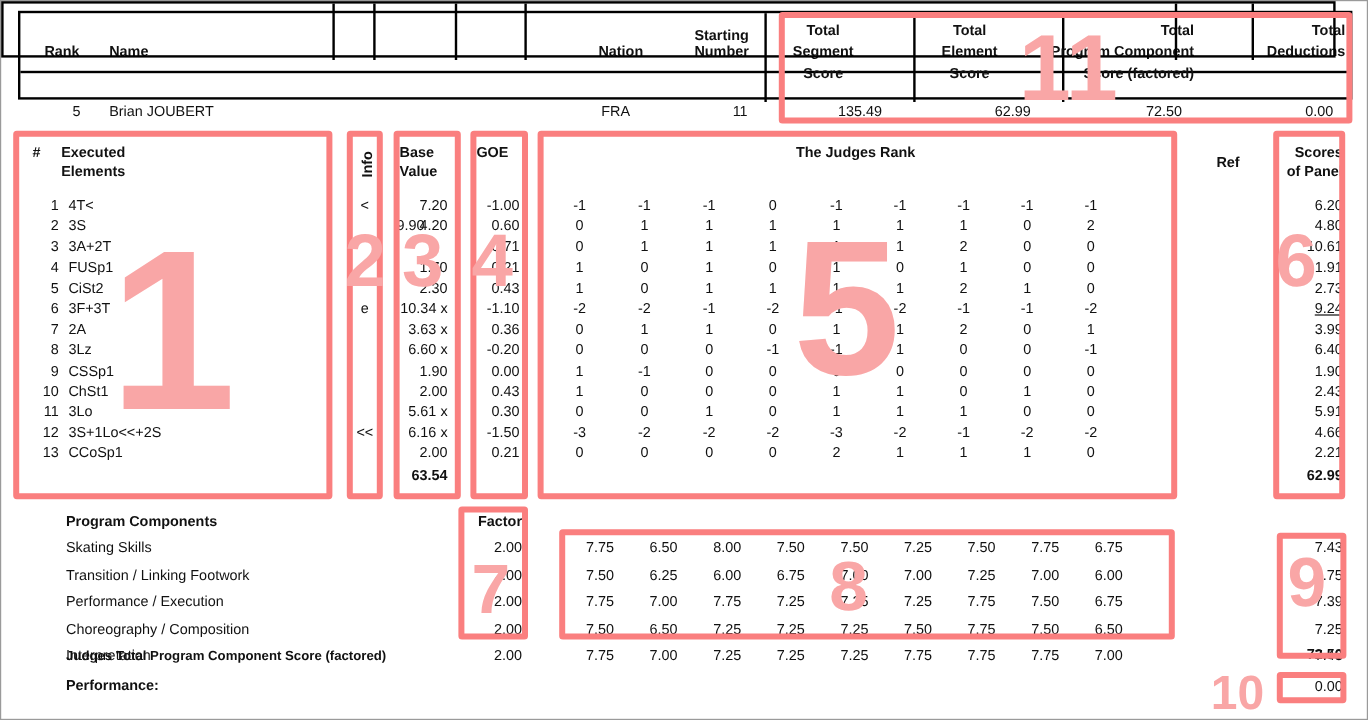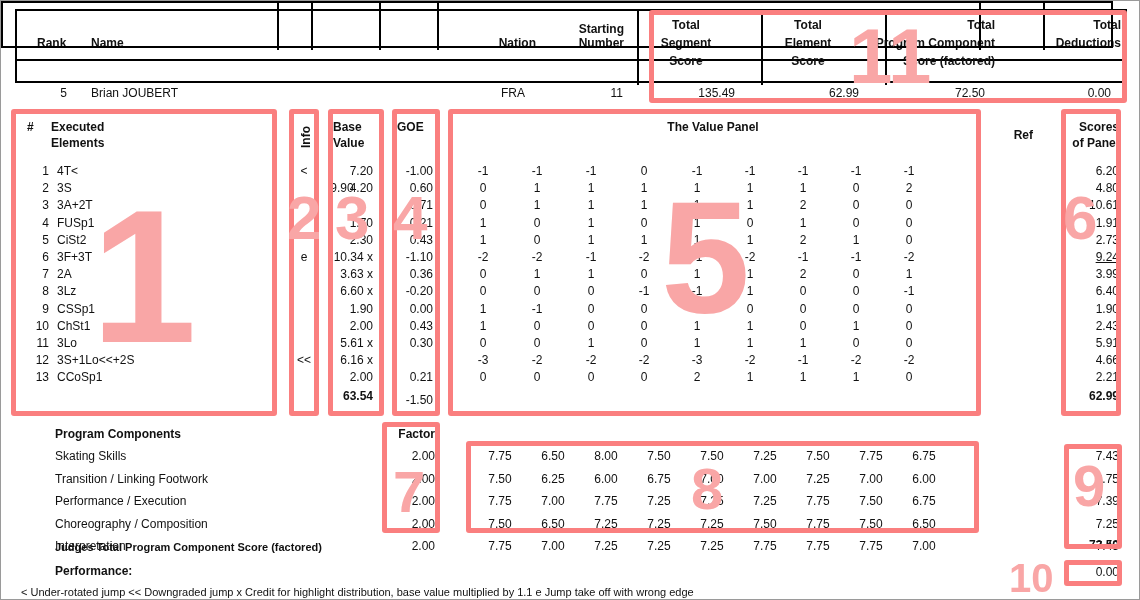--- a/index.html
+++ b/index.html
@@ -87,21 +87,21 @@
     <div class="hsep" style="left:1040px;"></div>
   </div>
 
   <div class="t b" style="left:26px;top:120px;">#</div>
   <div class="t b" style="left:50px;top:120px;">Executed</div>
   <div class="t b" style="left:50px;top:136px;">Elements</div>
   <div class="t b rot" style="left:299px;top:147px;">Info</div>
   <div class="t b" style="left:332px;top:120px;">Base</div>
   <div class="t b" style="left:332px;top:136px;">Value</div>
   <div class="t b" style="left:396px;top:120px;">GOE</div>
-  <div class="t b c" style="left:450px;top:120px;width:524px;">The Value Panel</div>
+  <div class="t b c" style="left:450px;top:120px;width:524px;">The Judges Rank</div>
   <div class="t b r" style="left:980px;top:128px;width:52px;">Ref</div>
   <div class="t b r" style="left:1044px;top:120px;width:74px;">Scores</div>
   <div class="t b r" style="left:1044px;top:136px;width:74px;">of Panel</div>
 
   <div id="element-rows">
       <div class="t r" style="top:164.0px;left:18px;width:30px;">1</div>
       <div class="t " style="top:164.0px;left:56px;">4T&lt;</div>
       <div class="t c" style="top:164.0px;left:288px;width:30px;">&lt;</div>
       <div class="t r" style="top:164.0px;left:310px;width:62px;">7.20</div>
       <div class="t r" style="top:164.0px;left:380px;width:52px;">-1.00</div>
@@ -262,21 +262,21 @@
       <div class="t c" style="top:336.0px;left:666px;width:60px;">1</div>
       <div class="t c" style="top:336.0px;left:719px;width:60px;">1</div>
       <div class="t c" style="top:336.0px;left:772px;width:60px;">1</div>
       <div class="t c" style="top:336.0px;left:825px;width:60px;">0</div>
       <div class="t c" style="top:336.0px;left:878px;width:60px;">0</div>
       <div class="t r" style="top:336.0px;left:1044px;width:74px;">5.91</div>
       <div class="t r" style="top:353.2px;left:18px;width:30px;">12</div>
       <div class="t " style="top:353.2px;left:56px;">3S+1Lo&lt;&lt;+2S</div>
       <div class="t c" style="top:353.2px;left:288px;width:30px;">&lt;&lt;</div>
       <div class="t r" style="top:353.2px;left:310px;width:62px;">6.16 x</div>
-      <div class="t r" style="top:353.2px;left:380px;width:52px;margin-top:40px;">-1.50</div>
+      <div class="t r" style="top:353.2px;left:380px;width:52px;">-1.50</div>
       <div class="t c" style="top:353.2px;left:452px;width:60px;">-3</div>
       <div class="t c" style="top:353.2px;left:506px;width:60px;">-2</div>
       <div class="t c" style="top:353.2px;left:560px;width:60px;">-2</div>
       <div class="t c" style="top:353.2px;left:613px;width:60px;">-2</div>
       <div class="t c" style="top:353.2px;left:666px;width:60px;">-3</div>
       <div class="t c" style="top:353.2px;left:719px;width:60px;">-2</div>
       <div class="t c" style="top:353.2px;left:772px;width:60px;">-1</div>
       <div class="t c" style="top:353.2px;left:825px;width:60px;">-2</div>
       <div class="t c" style="top:353.2px;left:878px;width:60px;">-2</div>
       <div class="t r" style="top:353.2px;left:1044px;width:74px;">4.66</div>
@@ -365,21 +365,20 @@
       <div class="t c" style="top:539.4px;left:896px;width:54px;">7.00</div>
       <div class="t r" style="top:539.4px;left:1044px;width:74px;">7.43</div>
     </div>
 
   <div class="t b" style="left:54px;top:540px;font-size:11px;">Judges Total Program Component Score (factored)</div>
   <div class="t b r" style="left:1044px;top:538px;width:74px;">72.50</div>
 
   <div class="t b" style="left:54px;top:564px;">Performance:</div>
   <div class="t r" style="left:1044px;top:565px;width:74px;">0.00</div>
 
-  <div class="t" style="left:20px;top:585px;font-size:11px;">&lt;  Under-rotated jump   &lt;&lt;  Downgraded jump   x  Credit for highlight distribution, base value multiplied by 1.1   e  Jump take off with wrong edge</div>
 
   <div class="anno" style="left:10px;top:108px;width:266px;height:307px;"></div>
   <div class="anno" style="left:288px;top:108px;width:30px;height:307px;"></div>
   <div class="anno" style="left:327px;top:108px;width:56px;height:307px;"></div>
   <div class="anno" style="left:391px;top:108px;width:48px;height:307px;"></div>
   <div class="anno" style="left:447px;top:108px;width:533px;height:307px;"></div>
   <div class="anno" style="left:1060px;top:108px;width:60px;height:307px;"></div>
   <div class="anno" style="left:381px;top:421px;width:58px;height:111px;"></div>
   <div class="anno" style="left:465px;top:440px;width:513px;height:92px;"></div>
   <div class="anno" style="left:1063px;top:443px;width:58px;height:105px;"></div>

